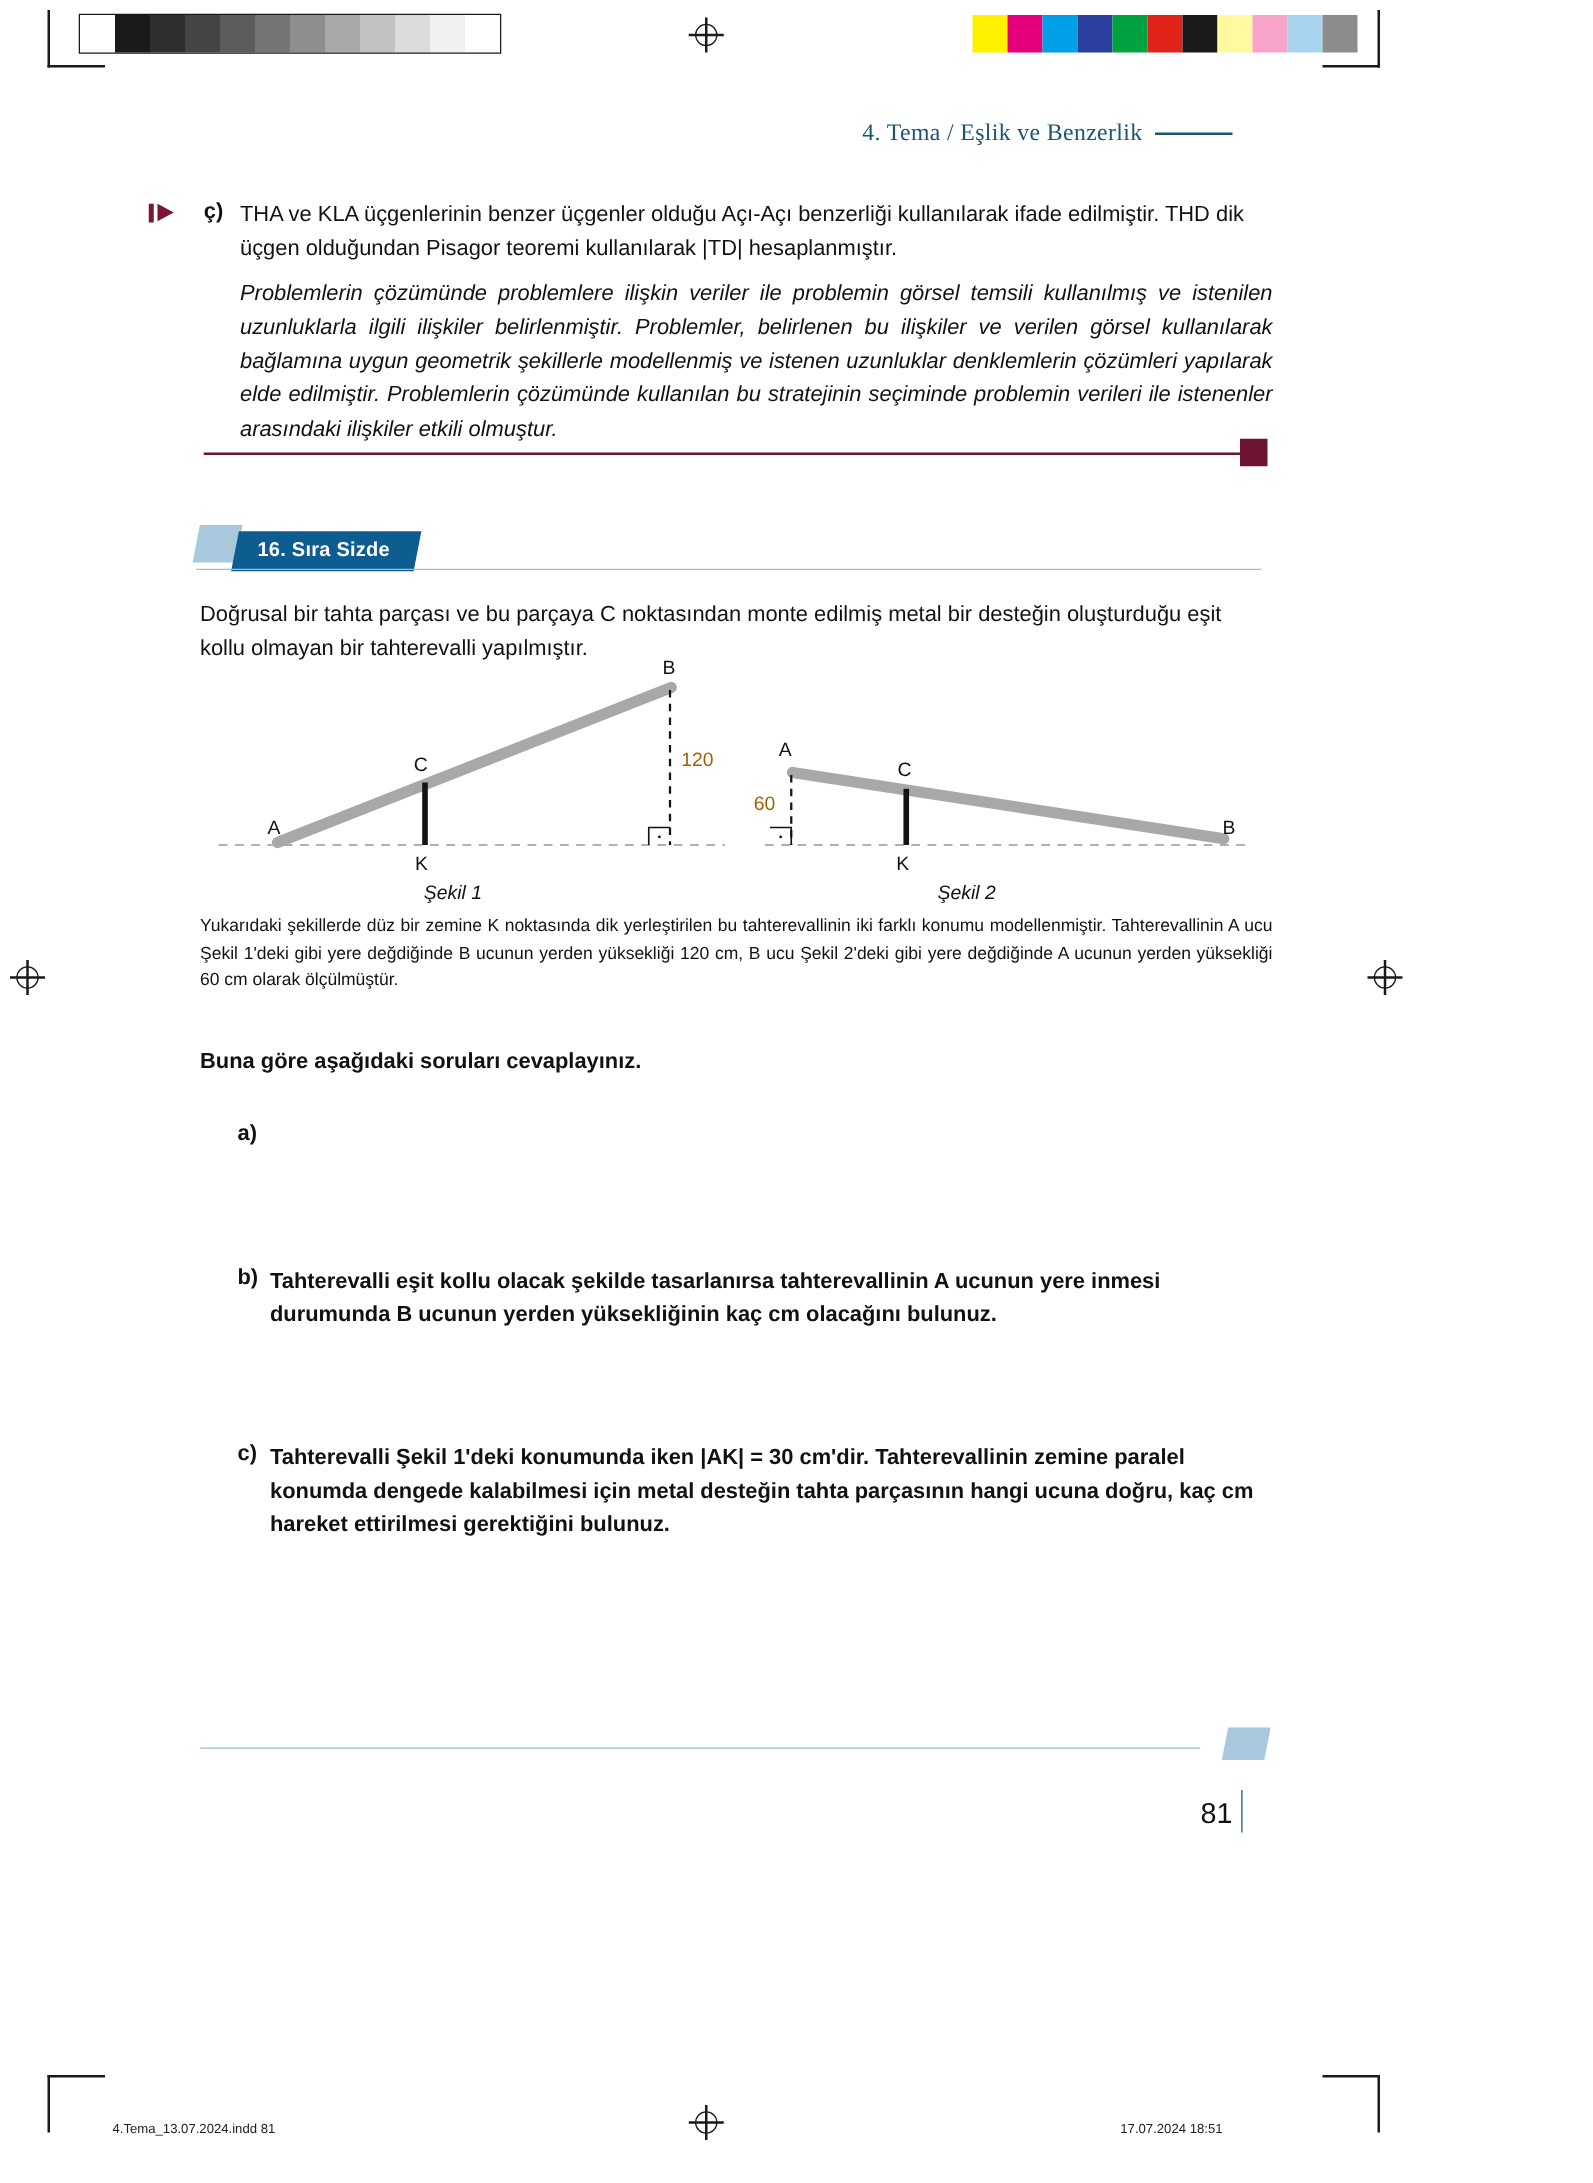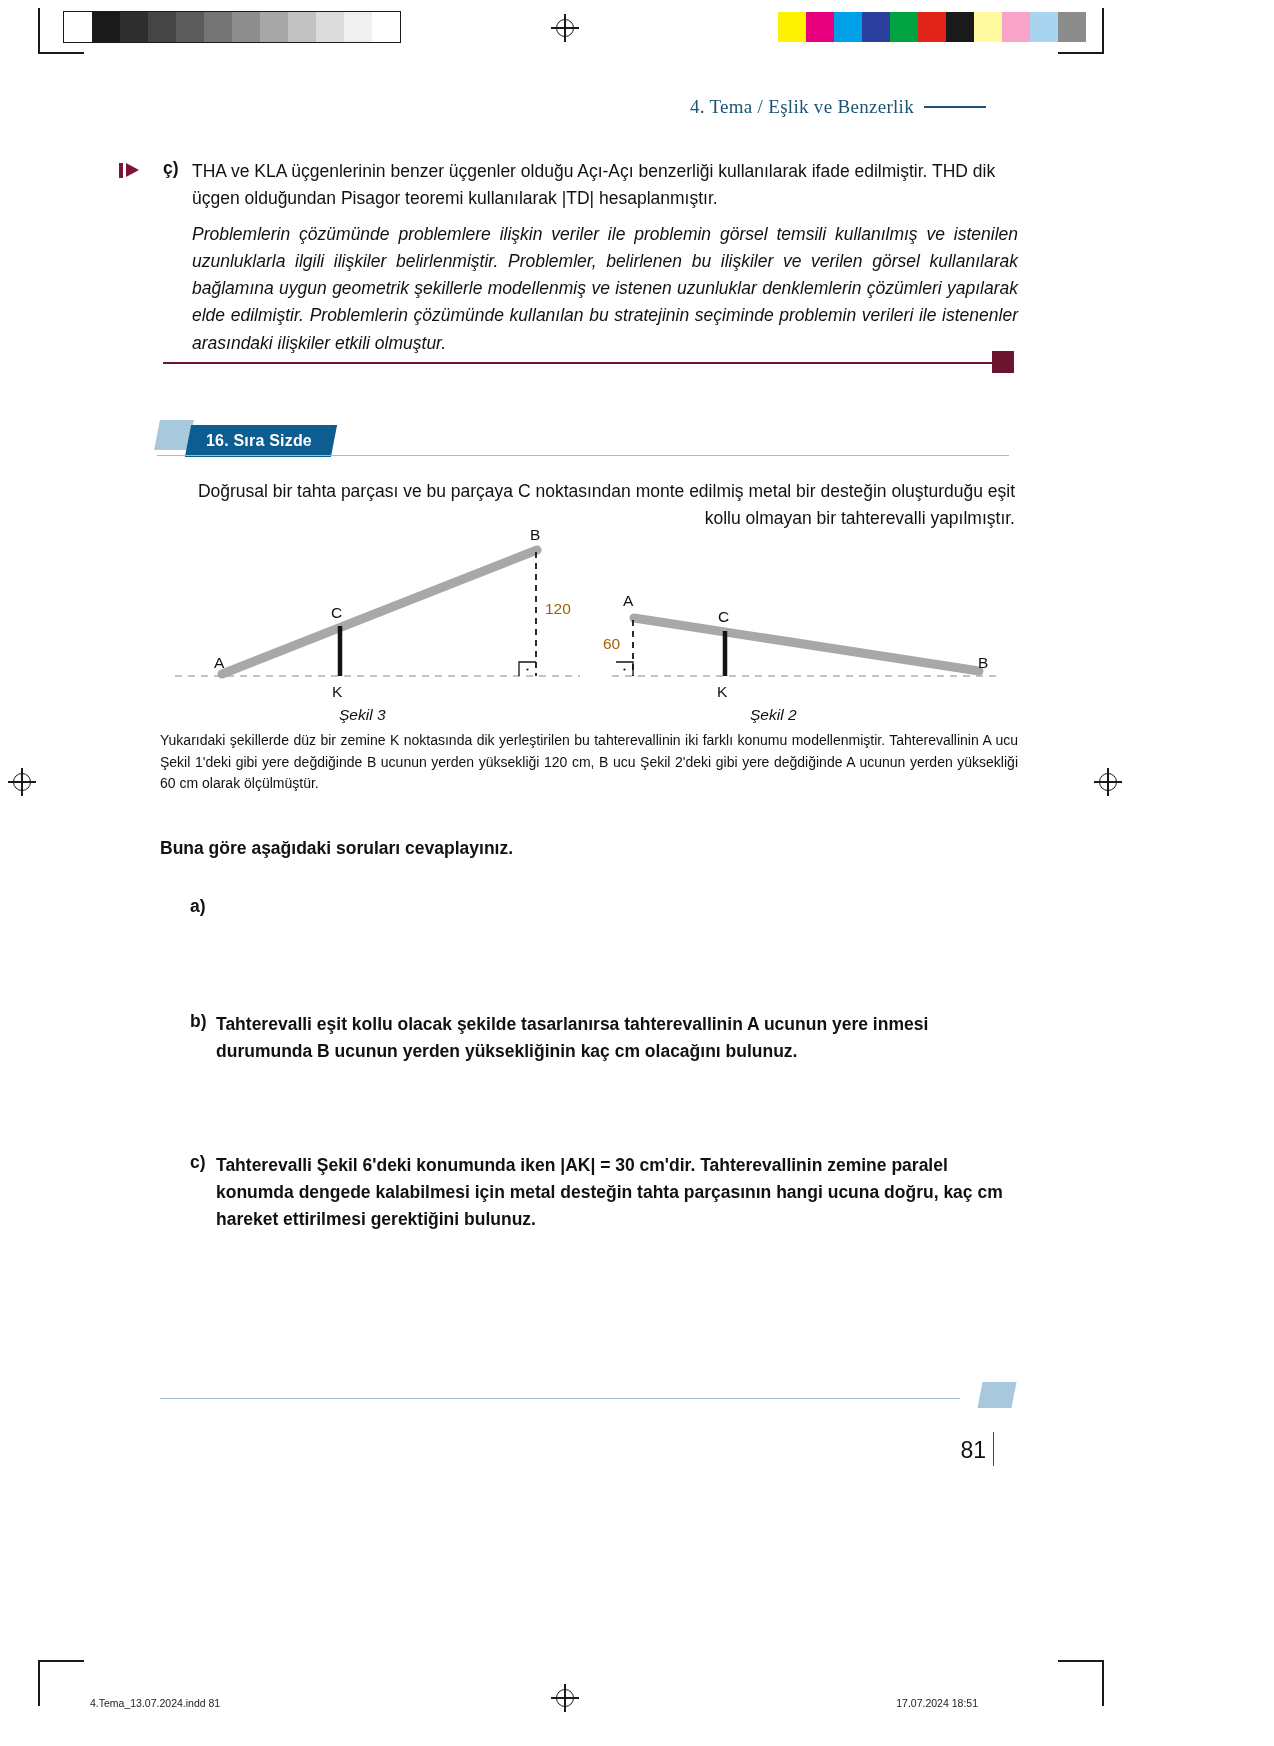--- a/index.html
+++ b/index.html
@@ -51,21 +51,21 @@
   .badge-sq{position:absolute;left:0;top:0;width:34px;height:30px;background:#a7c8dd;
     transform:skewX(-11deg);}
   .badge-main{position:absolute;left:31px;top:5px;height:32px;background:#0d5d90;
     transform:skewX(-11deg);padding:0 22px 0 18px;display:flex;align-items:center;}
   .badge-main span{transform:skewX(11deg);color:#ffffff;font-size:16px;font-weight:bold;
     letter-spacing:.2px;white-space:nowrap;}
   .badge-rule{position:absolute;left:157px;top:455px;width:852px;height:1.3px;background:#9dbdd2;}
 
   
   .intro{position:absolute;left:160px;top:478px;width:855px;
-    font-size:17.5px;line-height:1.55;color:#111;text-align:right;}
+    font-size:17.5px;line-height:1.55;color:#111;}
 
   
   .figs{position:absolute;left:0px;top:528px;width:1274px;height:200px;}
   .fig-caption{position:absolute;font-family:"Liberation Sans",sans-serif;
     font-style:italic;font-size:15.5px;color:#111;}
 
   .fig-label{position:absolute;font-size:15.5px;color:#111;}
   .meas{position:absolute;font-size:15.5px;color:#a16207;}
 
   
@@ -203,21 +203,21 @@
       <polyline points="633,134 650,134 650,148" fill="none" stroke="#141414" stroke-width="1.3" transform="translate(-17,0)"></polyline>
       <circle cx="624.5" cy="141.5" r="1.1" fill="#141414"></circle>
     </svg>
 
     
     <div class="fig-label" style="left:214px;top:126px;">A</div>
     <div class="fig-label" style="left:530px;top:-2px;">B</div>
     <div class="fig-label" style="left:331px;top:76px;">C</div>
     <div class="fig-label" style="left:332px;top:155px;">K</div>
     <div class="meas" style="left:545px;top:72px;">120</div>
-    <div class="fig-caption" style="left:339px;top:178px;">Şekil 3</div>
+    <div class="fig-caption" style="left:339px;top:178px;">Şekil 1</div>
 
     
     <div class="fig-label" style="left:623px;top:64px;">A</div>
     <div class="fig-label" style="left:978px;top:126px;">B</div>
     <div class="fig-label" style="left:718px;top:80px;">C</div>
     <div class="fig-label" style="left:717px;top:155px;">K</div>
     <div class="meas" style="left:603px;top:107px;text-align:right;">60</div>
     <div class="fig-caption" style="left:750px;top:178px;">Şekil 2</div>
   </div>
 
@@ -229,21 +229,21 @@
     <div class="qlabel">a)</div>
   </div>
 
   <div class="qrow q-b">
     <div class="qlabel">b)</div>
     <div class="qtext">Tahterevalli eşit kollu olacak şekilde tasarlanırsa tahterevallinin A ucunun yere inmesi durumunda B ucunun yerden yüksekliğinin kaç cm olacağını bulunuz.</div>
   </div>
 
   <div class="qrow q-c">
     <div class="qlabel">c)</div>
-    <div class="qtext">Tahterevalli Şekil 6'deki konumunda iken |AK| = 30 cm'dir. Tahterevallinin zemine paralel konumda dengede kalabilmesi için metal desteğin tahta parçasının hangi ucuna doğru, kaç cm hareket ettirilmesi gerektiğini bulunuz.</div>
+    <div class="qtext">Tahterevalli Şekil 1'deki konumunda iken |AK| = 30 cm'dir. Tahterevallinin zemine paralel konumda dengede kalabilmesi için metal desteğin tahta parçasının hangi ucuna doğru, kaç cm hareket ettirilmesi gerektiğini bulunuz.</div>
   </div>
 
   <div class="bot-rule"></div>
   <div class="bot-sq"></div>
   <div class="pageno">81</div>
   <div class="pageno-rule"></div>
 
   <div class="footer-left">4.Tema_13.07.2024.indd   81</div>
   <div class="footer-right">17.07.2024   18:51</div>
 

